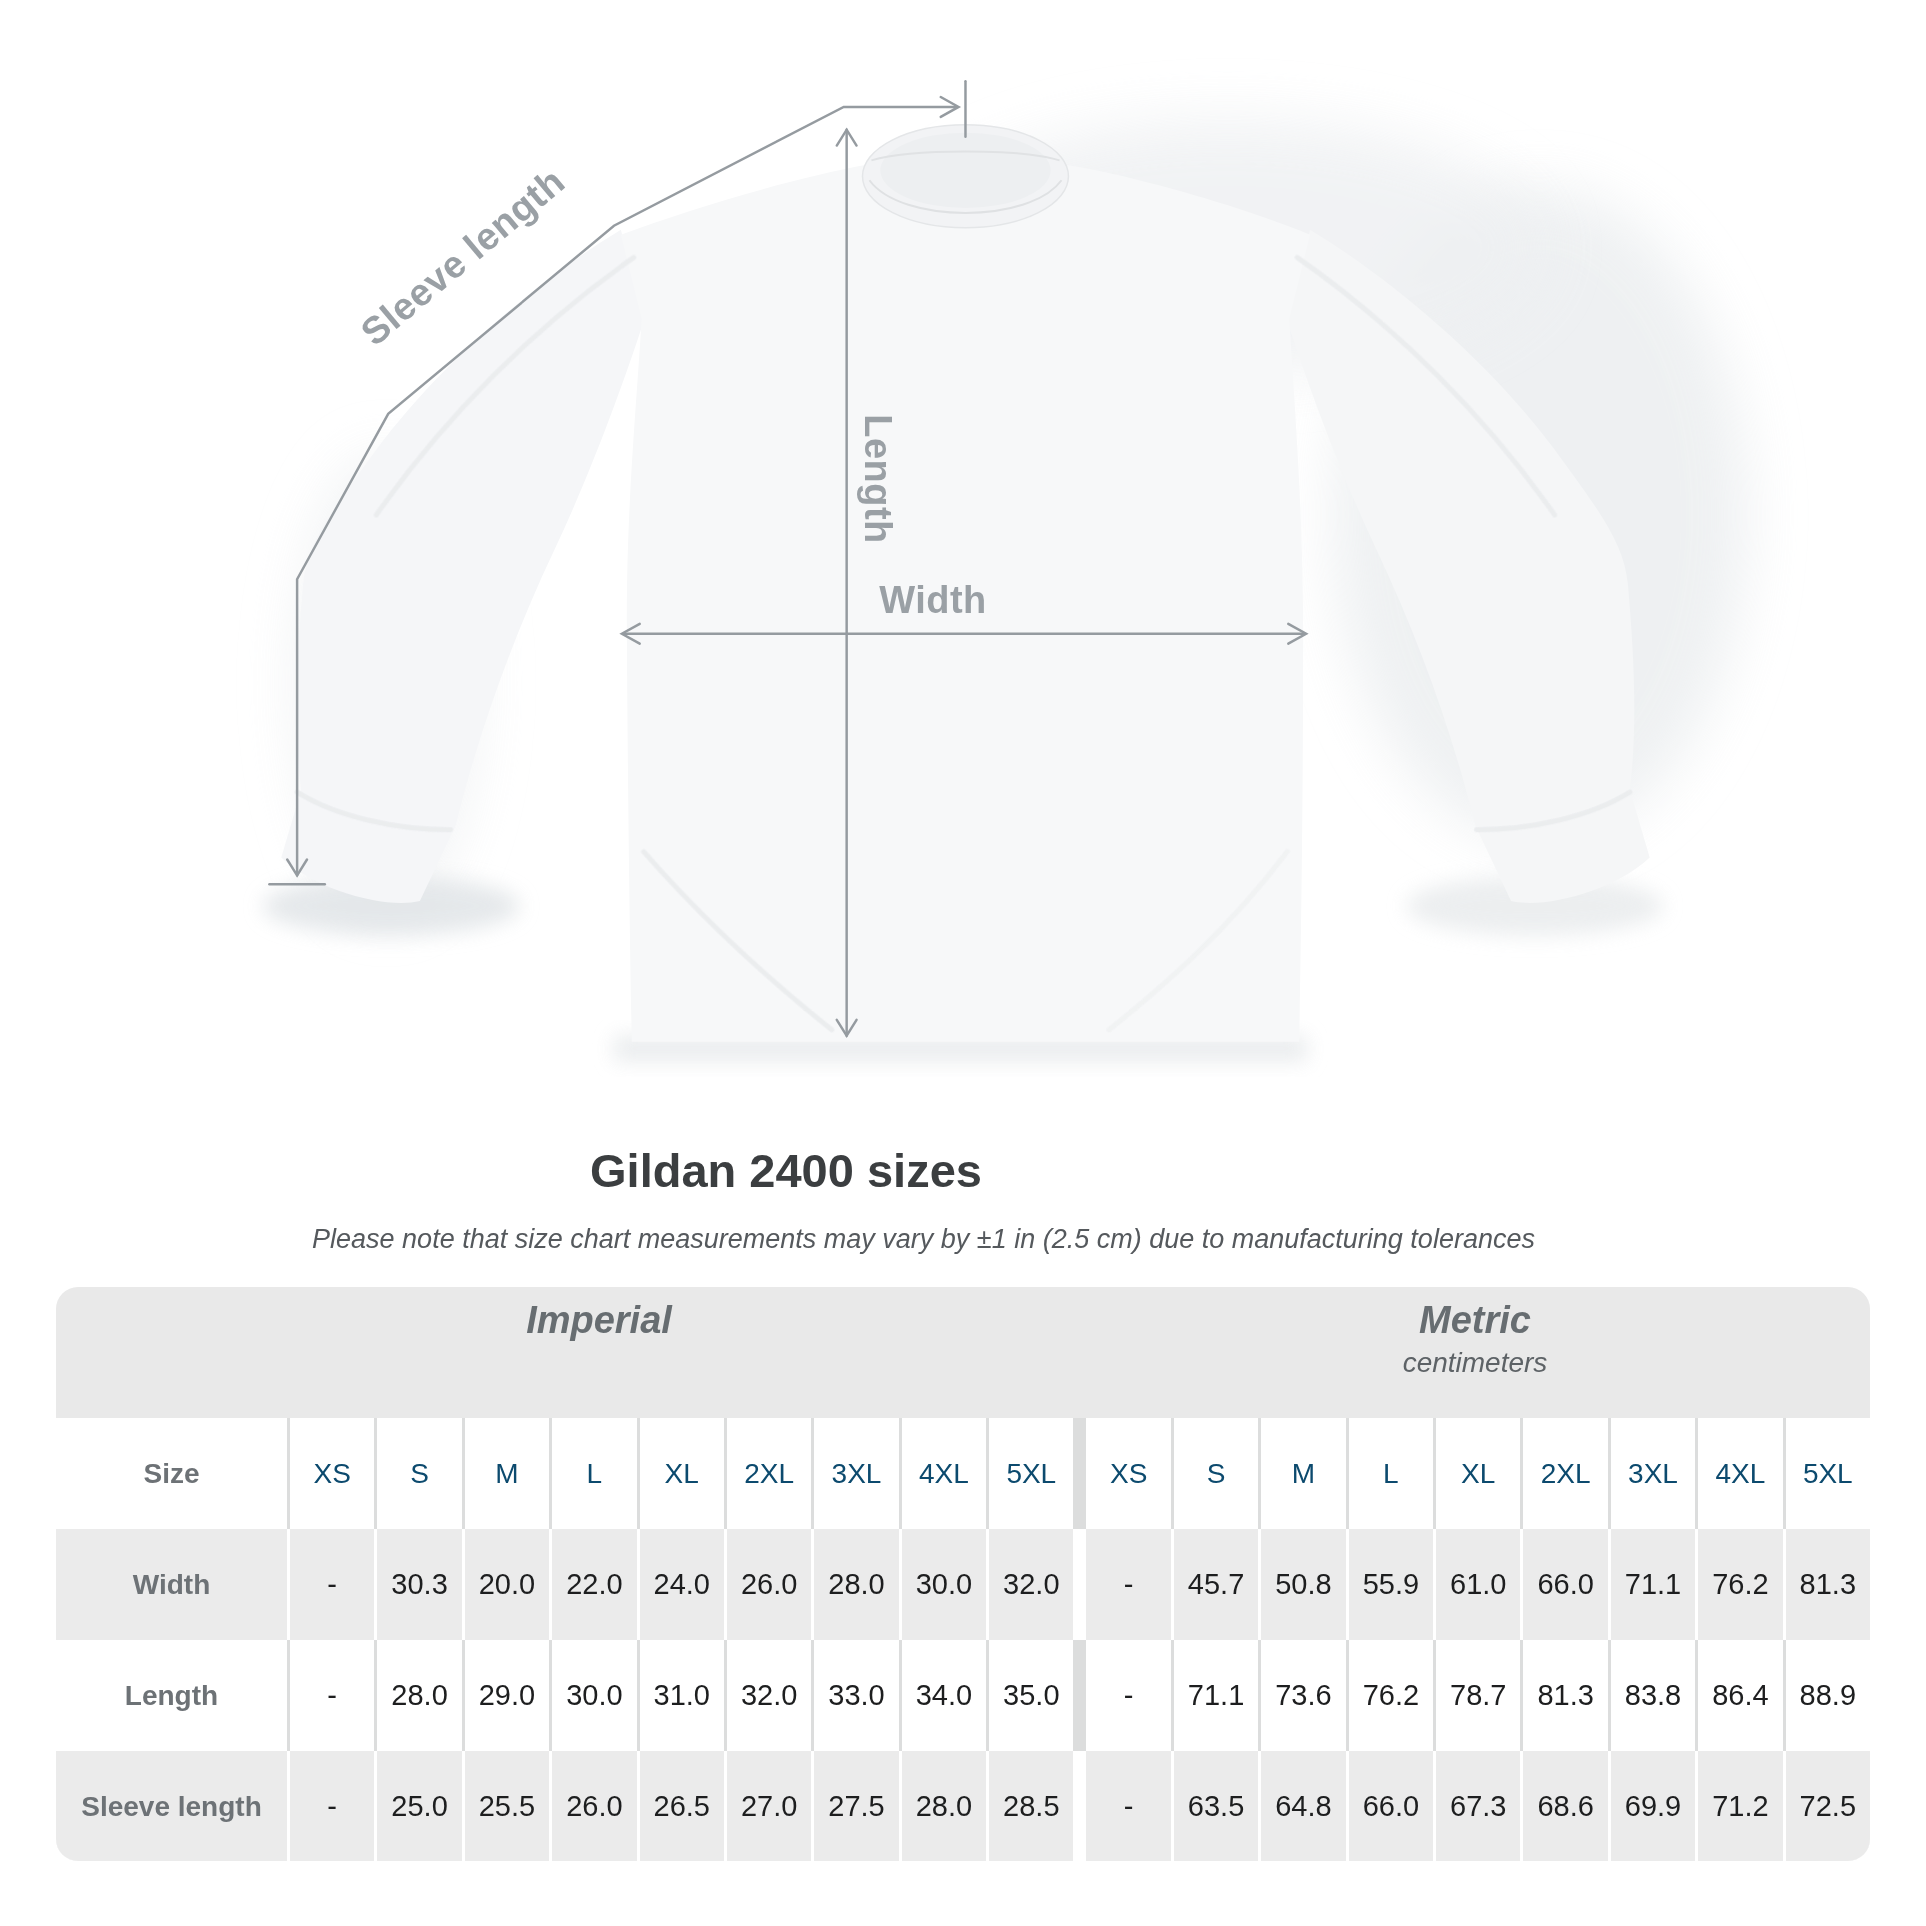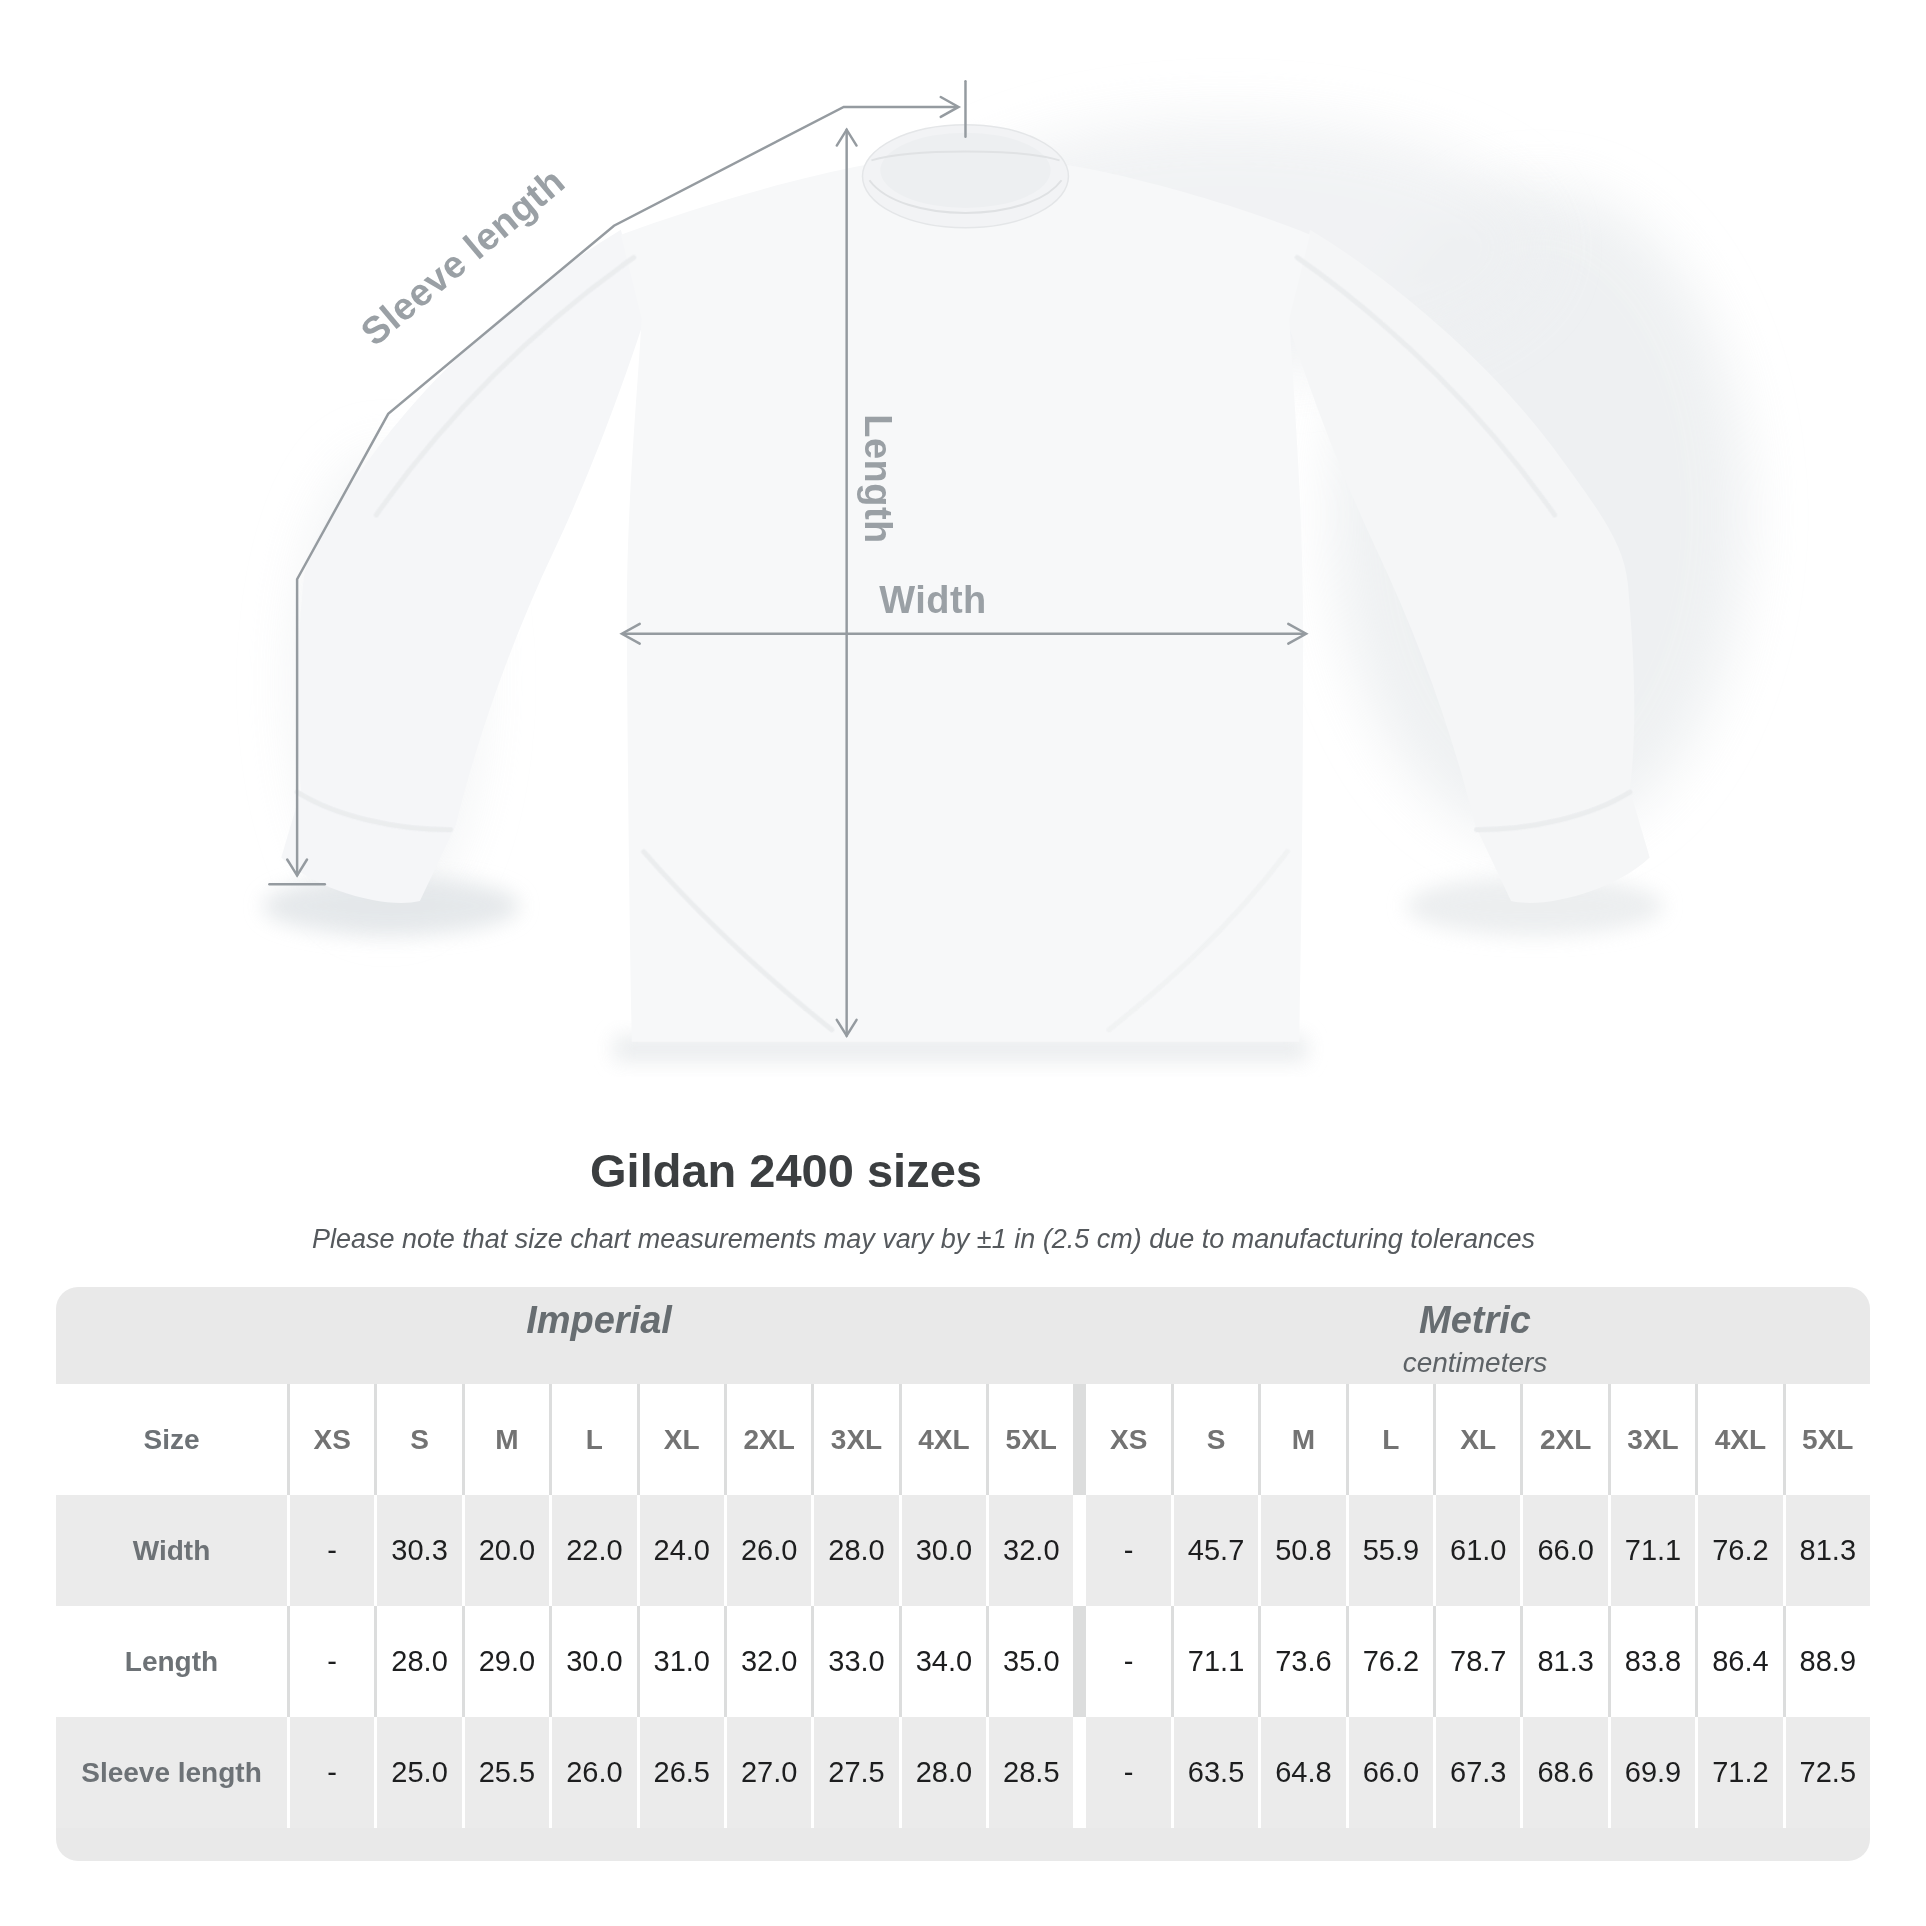--- a/index.html
+++ b/index.html
@@ -9,36 +9,36 @@
   .measure-label{position:absolute;font-weight:700;color:#9aa0a5;font-size:38px;letter-spacing:0.5px;white-space:nowrap;}
   .sleeve-label{left:463px;top:257px;transform:translate(-50%,-50%) rotate(-40deg);}
   .length-label{left:877px;top:479px;transform:translate(-50%,-50%) rotate(90deg);}
   .width-label{left:933px;top:600px;transform:translate(-50%,-50%);}
   .title{position:absolute;left:0;top:1144px;width:1572px;margin:0;text-align:center;
          font-size:47px;line-height:53px;font-weight:700;color:#3b3e40;}
   .subtitle{position:absolute;left:0;top:1214px;width:1831px;margin:8px;text-align:center;
             font-style:italic;font-size:27px;line-height:34px;color:#55595d;}
   .size-table{position:absolute;left:56px;top:1287px;width:1814px;height:574px;
               background:#e9e9e9;border-radius:22px;overflow:hidden;}
-  .units-band{position:relative;height:97px;padding-left:48px;}
+  .units-band{position:relative;height:131px;padding-left:48px;}
   .unit-group{position:absolute;top:10px;width:416px;text-align:center;transform:translateX(-50%);}
   .unit-group.imperial{left:543px;}
   .unit-group.metric{left:1419px;}
   .unit-name{font-size:38px;line-height:46px;font-weight:700;font-style:italic;color:#676d71;}
   .unit-sub{font-size:28px;line-height:40px;font-style:italic;color:#5d6266;}
   .grid-row{display:grid;grid-template-columns:231px repeat(9,1fr) 7px repeat(9,1fr);
             column-gap:3px;height:111px;}
   .row-white{background:#dcdddd;text-align:right;}
   .row-gray{background:#ffffff;}
   .cell{display:flex;align-items:center;justify-content:center;}
   .row-white .cell{background:#ffffff;}
   .row-gray .cell{background:#ebebeb;}
   .gap-cell{background:transparent !important;}
   .label-cell{font-weight:700;font-size:28px;color:#6d7276;}
-  .head-cell{font-weight:700;font-size:28px;color:#737373;}
+  .head-cell{font-weight:400;font-size:28px;color:#0c4a6e;}
   .val-cell{font-size:29px;color:#1d1e1f;}
 </style>
 </head>
 <body>
 
 <div class="page">
 
   <svg class="shirt-svg" width="1927" height="1109" viewBox="0 0 1946 1120">
     <defs>
       <filter id="b30" x="-60%" y="-60%" width="220%" height="220%">

